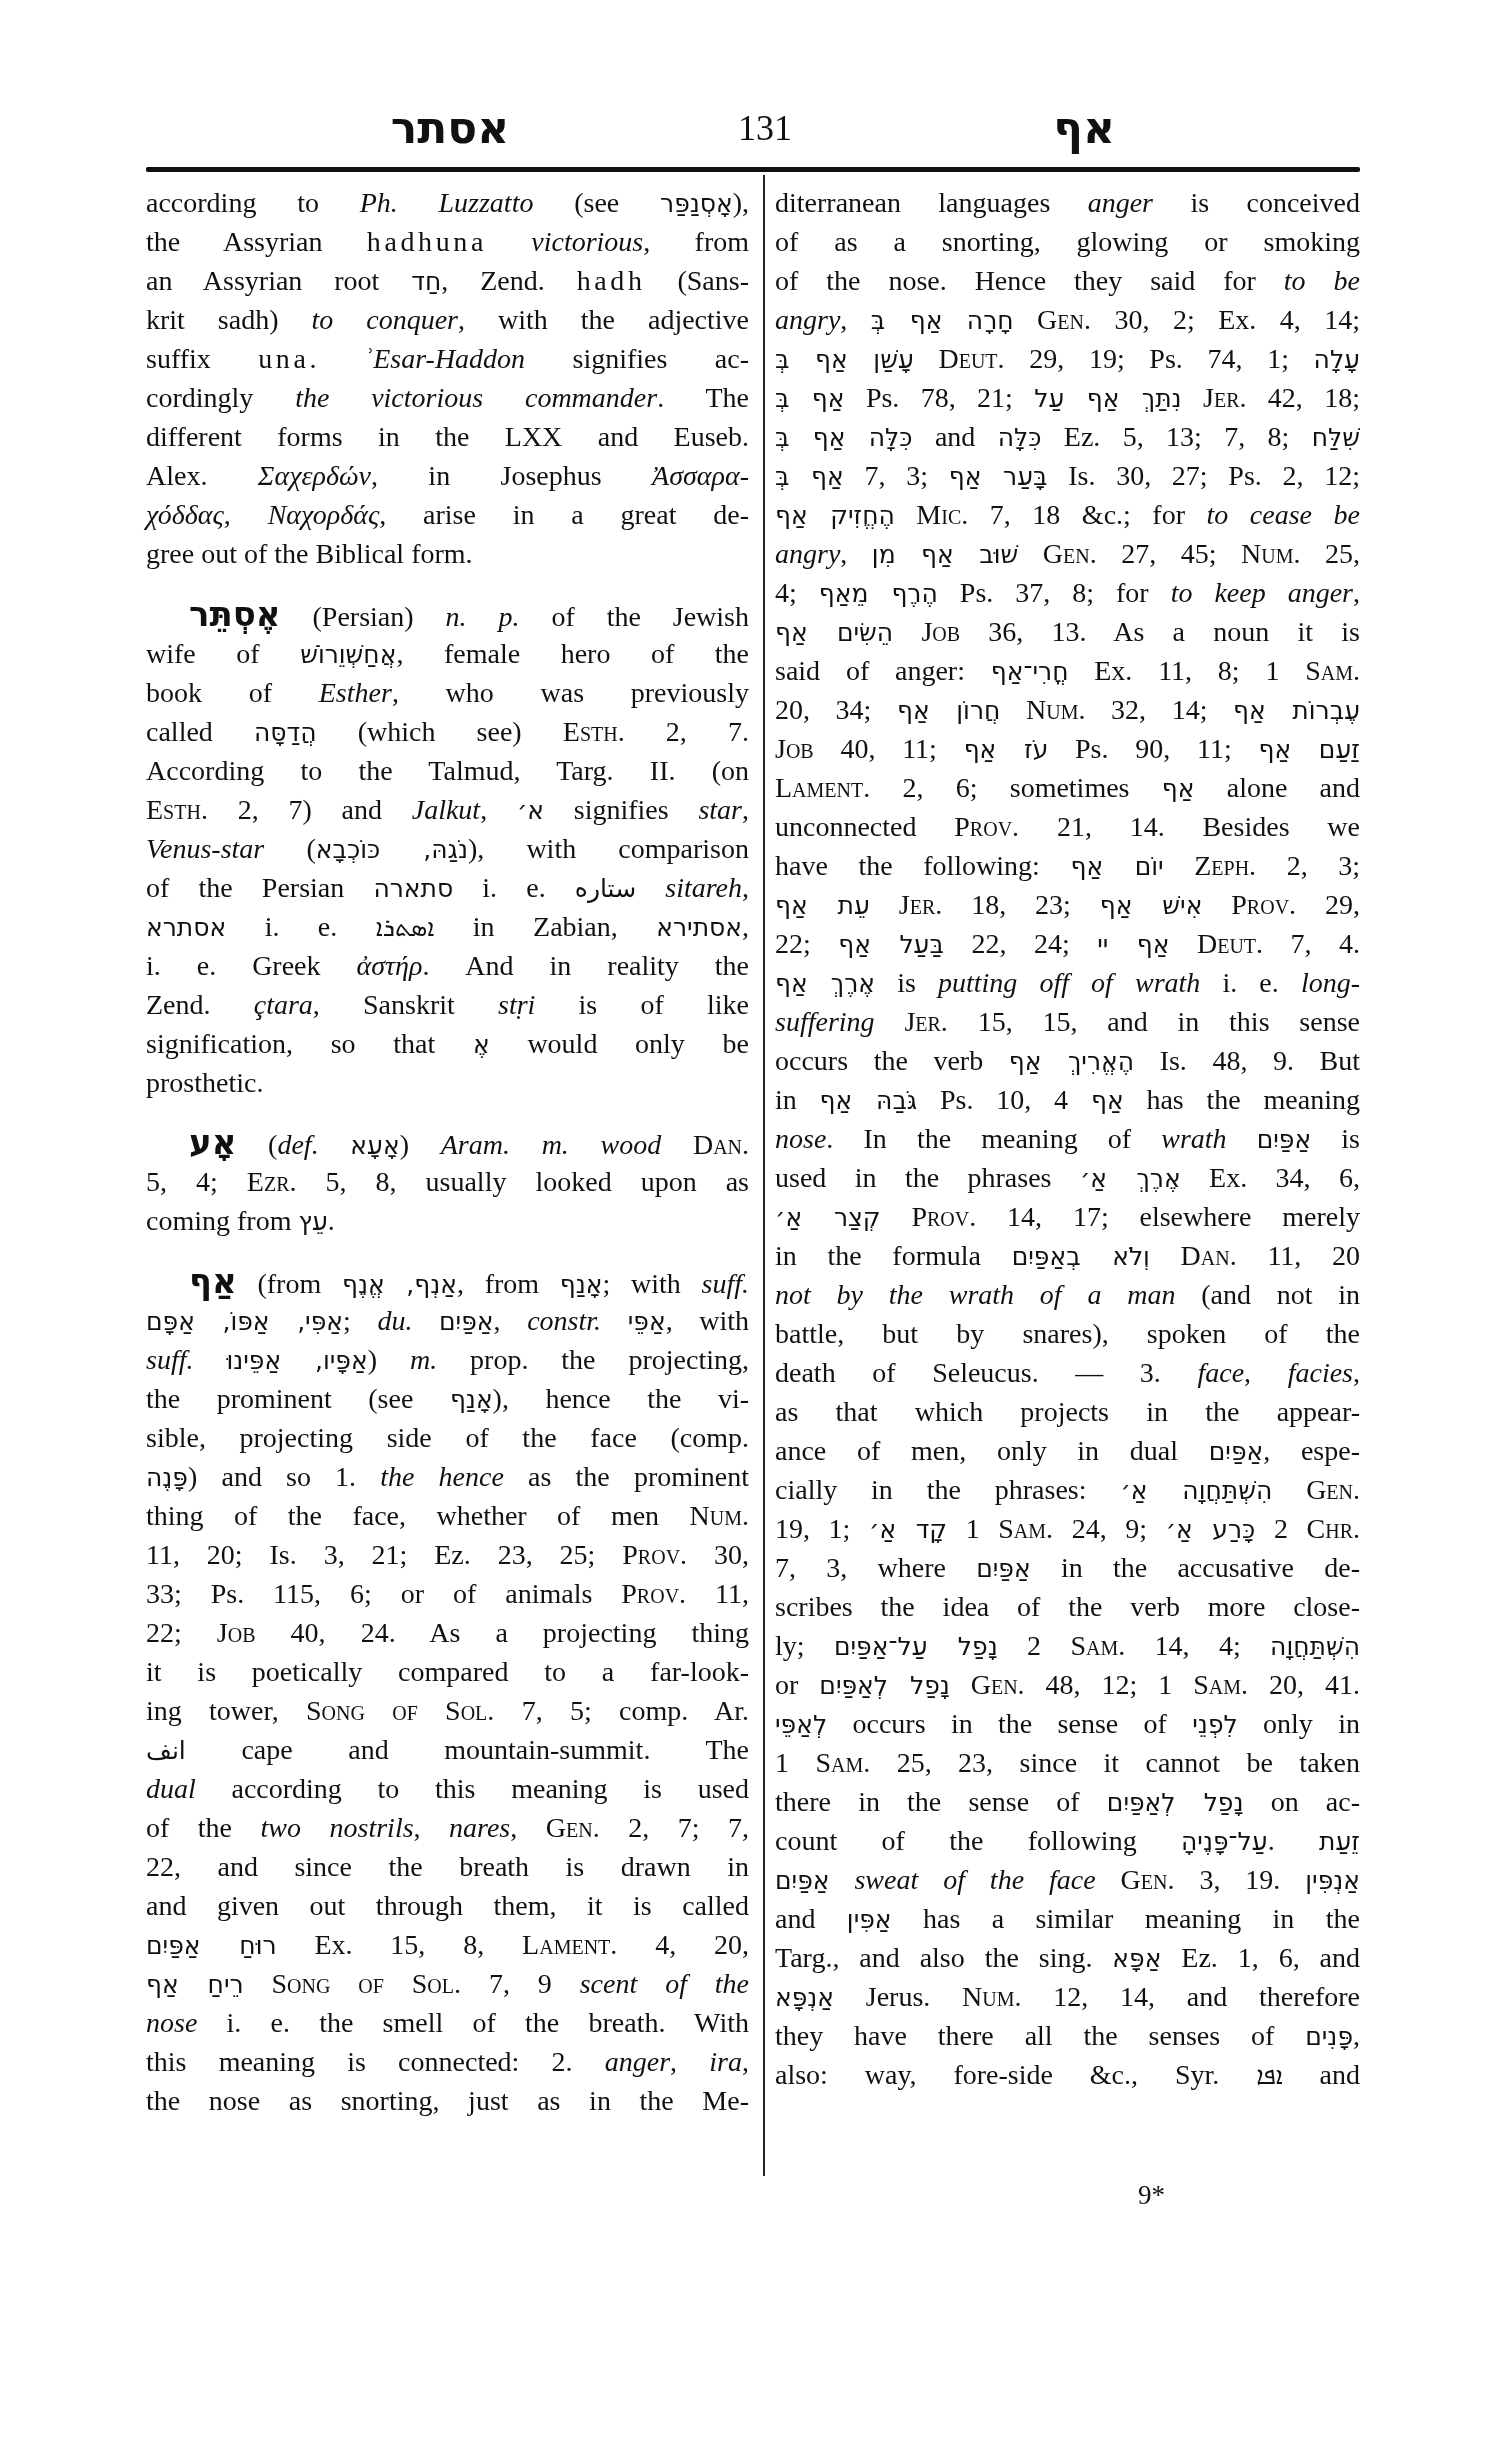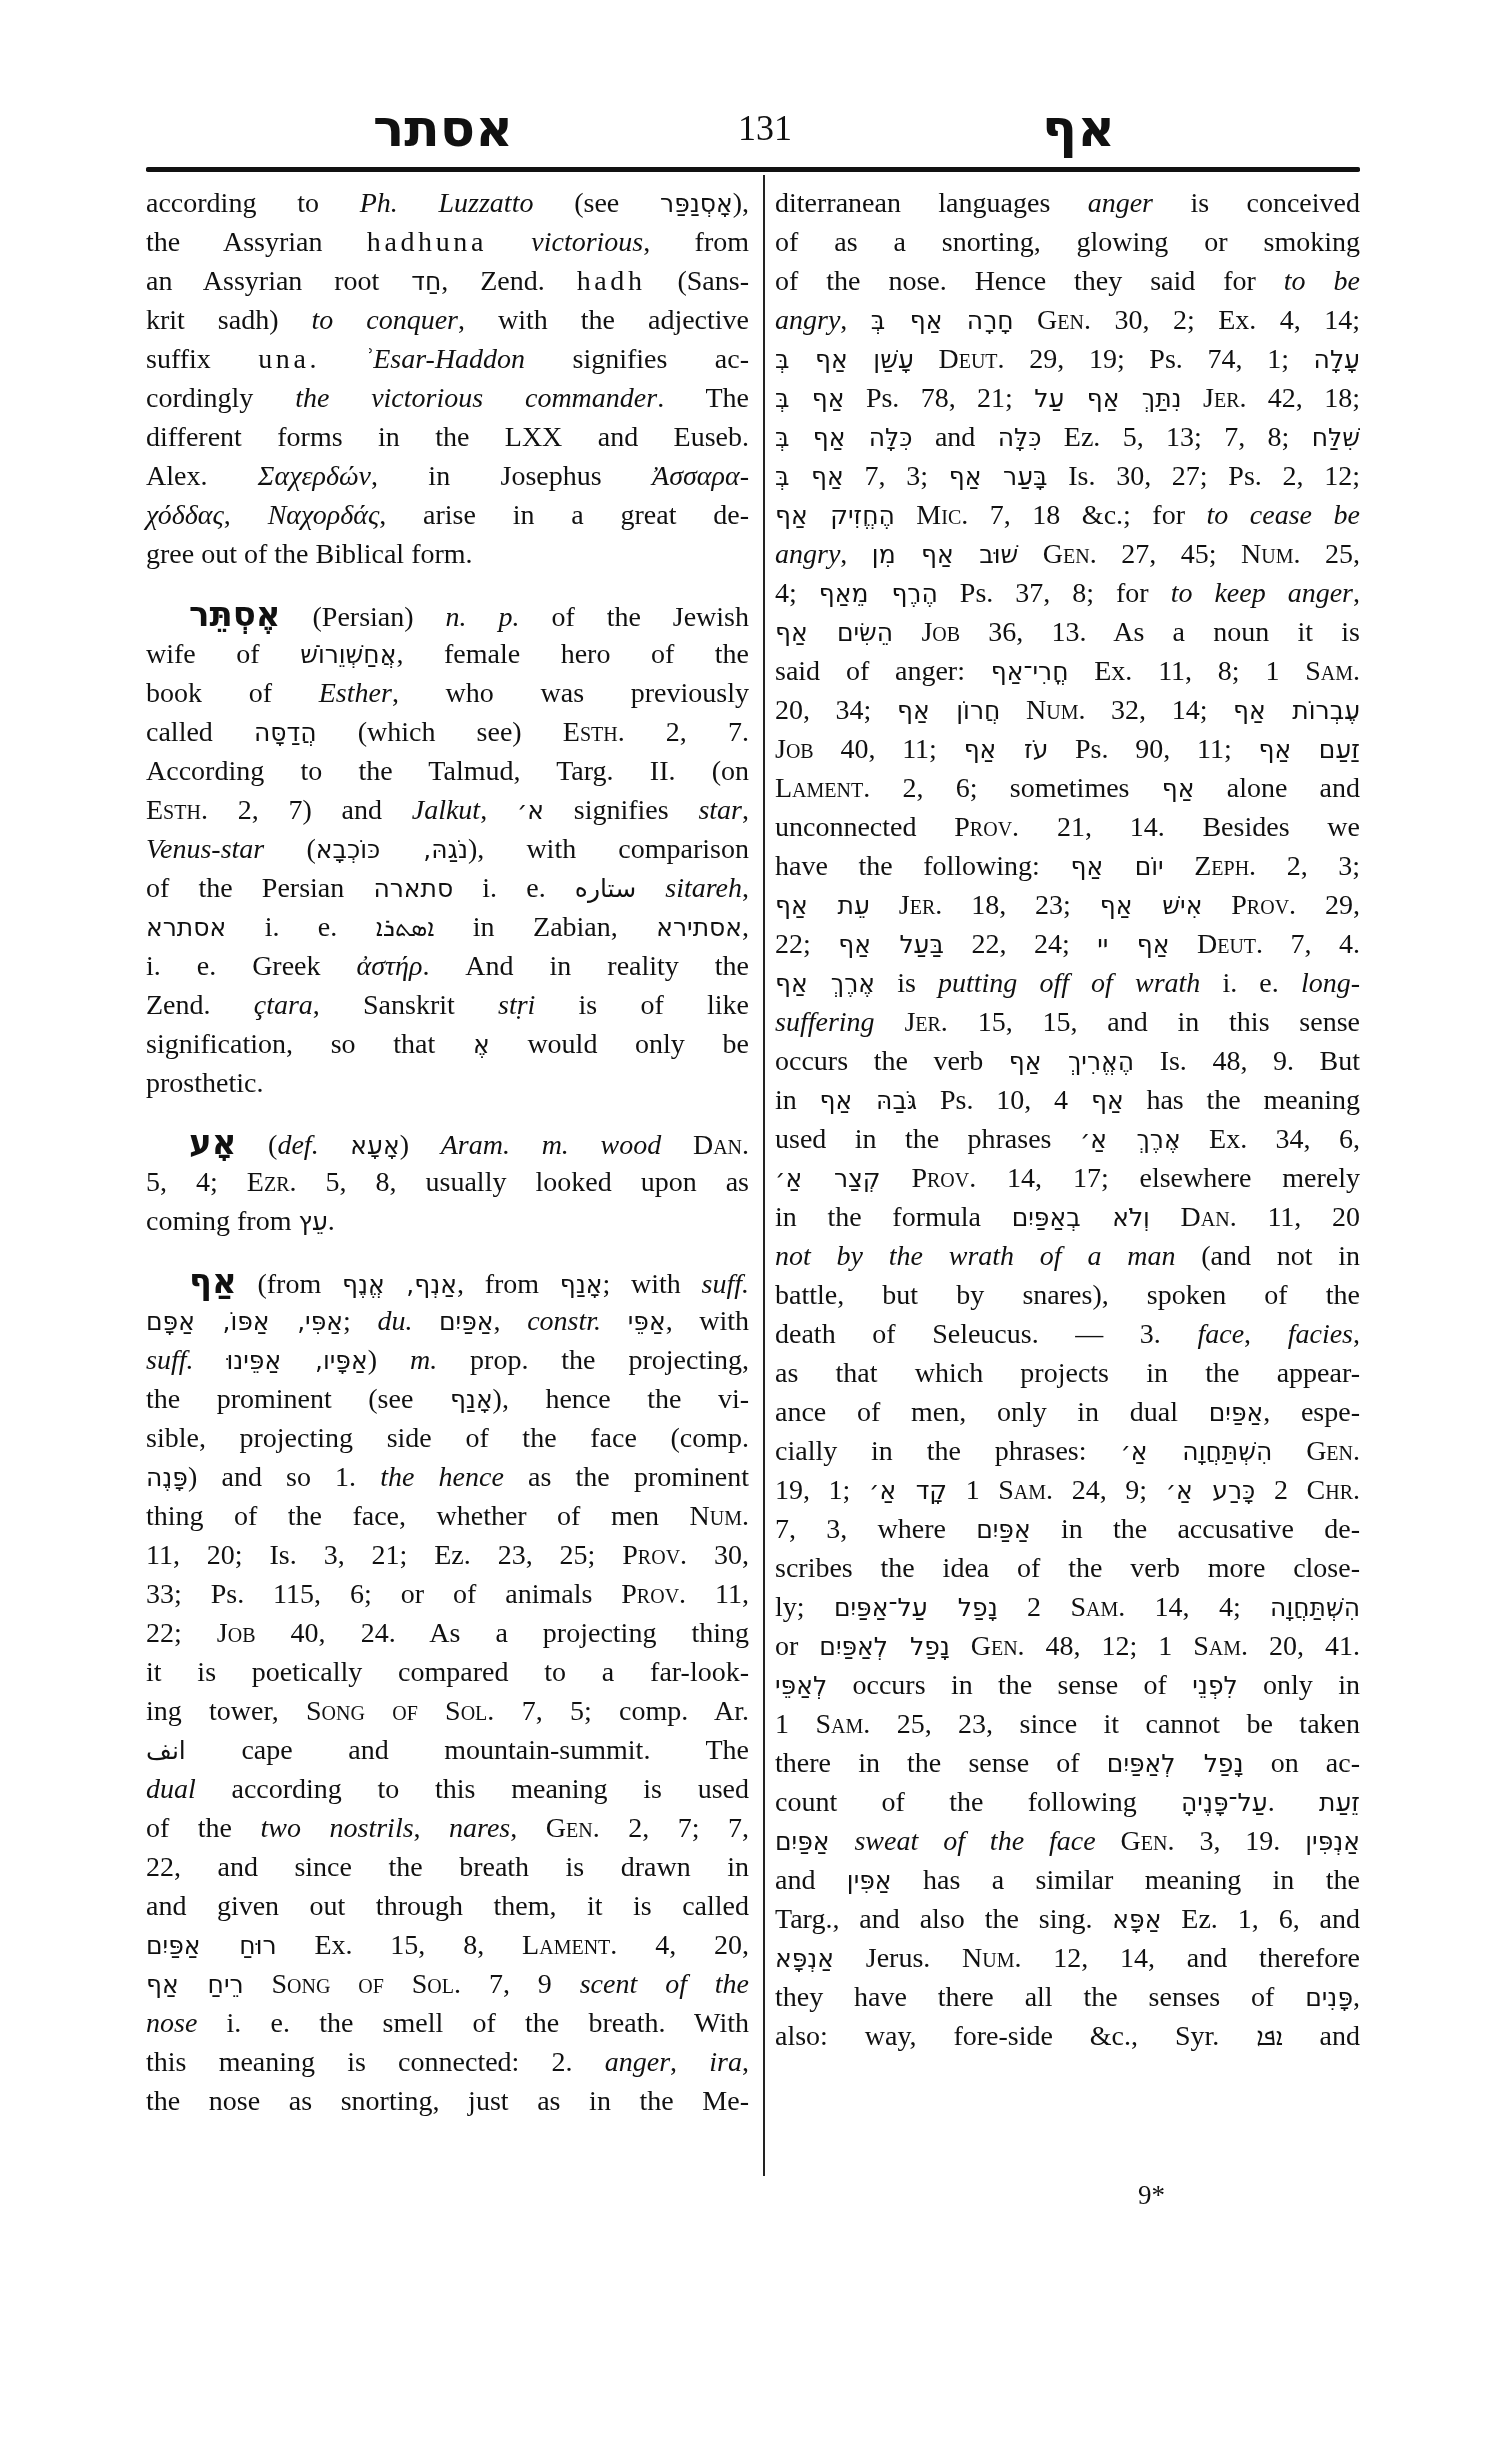--- a/index.html
+++ b/index.html
@@ -1,19 +1,19 @@
 <!DOCTYPE html>
 <html style="font-size:14.4px"><head>
 <meta charset="utf-8">
 <style>
   html, body { margin:0; padding:0; background:#ffffff; }
   body { width:1512px; height:2450px; position:relative; overflow:hidden;
          font-family:"DejaVu Serif","Liberation Serif",serif; color:#111; }
   .page { position:absolute; left:0; top:0; width:1512px; height:2450px; background:#fff; }
-  .hdr { position:absolute; top:101px; height:54px; font-size:52px; line-height:54px; }
+  .hdr { position:absolute; top:101px; height:54px; font-size:44px; line-height:54px; }
   .hdr-left { left:387px; width:126px; text-align:center; font-weight:bold; direction:rtl; font-family:"DejaVu Sans","Liberation Sans",sans-serif; }
   .hdr-num { left:711px; width:81px; text-align:right; font-family:"Liberation Serif",serif; font-size:36px; }
   .hdr-right { left:1025px; width:90px; text-align:right; font-weight:bold; direction:rtl; font-family:"DejaVu Sans","Liberation Sans",sans-serif; }
   .rule { position:absolute; left:146px; top:167px; width:1214px; height:4.5px; background:#111; border-radius:1.8px; }
   .divider { position:absolute; left:763px; top:175px; width:1.8px; height:2001px; background:#222; }
   .col { position:absolute; top:183px; }
   .col-left { left:146px; width:603px; }
   .col-right { left:775px; width:585px; }
   .line { height:39px; line-height:39px; font-size:28px; white-space:nowrap;
           text-align:justify; text-align-last:justify; font-family:"Liberation Serif","DejaVu Serif",serif; }
@@ -108,20 +108,21 @@
       <div class="line"><span class="sc">Job</span><span> 40, 11; </span><span class="he">עֹז אַף</span><span> Ps. 90, 11; </span><span class="he">זַעַם אַף</span></div>
       <div class="line"><span class="sc">Lament.</span><span> 2, 6; sometimes </span><span class="he">אַף</span><span> alone and</span></div>
       <div class="line"><span>unconnected </span><span class="sc">Prov.</span><span> 21, 14. Besides we</span></div>
       <div class="line"><span>have the following: </span><span class="he">יוֹם אַף</span><span> </span><span class="sc">Zeph.</span><span> 2, 3;</span></div>
       <div class="line"><span class="he">עֵת אַף</span><span> </span><span class="sc">Jer.</span><span> 18, 23; </span><span class="he">אִישׁ אַף</span><span> </span><span class="sc">Prov.</span><span> 29,</span></div>
       <div class="line"><span>22; </span><span class="he">בַּעַל אַף</span><span> 22, 24; </span><span class="he">אַף יי</span><span> </span><span class="sc">Deut.</span><span> 7, 4.</span></div>
       <div class="line"><span class="he">אֶרֶךְ אַף</span><span> is </span><span class="it">putting off of wrath</span><span> i. e. </span><span class="it">long-</span></div>
       <div class="line"><span class="it">suffering</span><span> </span><span class="sc">Jer.</span><span> 15, 15, and in this sense</span></div>
       <div class="line"><span>occurs the verb </span><span class="he">הֶאֱרִיךְ אַף</span><span> Is. 48, 9. But</span></div>
       <div class="line"><span>in </span><span class="he">גֹּבַהּ אַף</span><span> Ps. 10, 4 </span><span class="he">אַף</span><span> has the meaning</span></div>
+      <div class="line"><span class="it">nose</span><span>. In the meaning of </span><span class="it">wrath</span><span> </span><span class="he">אַפַּיִם</span><span> is</span></div>
       <div class="line"><span>used in the phrases </span><span class="he">אֶרֶךְ אַ׳</span><span> Ex. 34, 6,</span></div>
       <div class="line"><span class="he">קְצַר אַ׳</span><span> </span><span class="sc">Prov.</span><span> 14, 17; elsewhere merely</span></div>
       <div class="line"><span>in the formula </span><span class="he">וְלֹא בְאַפַּיִם</span><span> </span><span class="sc">Dan.</span><span> 11, 20</span></div>
       <div class="line"><span class="it">not by the wrath of a man</span><span> (and not in</span></div>
       <div class="line"><span>battle, but by snares), spoken of the</span></div>
       <div class="line"><span>death of Seleucus. — 3. </span><span class="it">face</span><span>, </span><span class="it">facies</span><span>,</span></div>
       <div class="line"><span>as that which projects in the appear-</span></div>
       <div class="line"><span>ance of men, only in dual </span><span class="he">אַפַּיִם</span><span>, espe-</span></div>
       <div class="line"><span>cially in the phrases: </span><span class="he">הִשְׁתַּחֲוָה אַ׳</span><span> </span><span class="sc">Gen.</span></div>
       <div class="line"><span>19, 1; </span><span class="he">קָד אַ׳</span><span> 1 </span><span class="sc">Sam.</span><span> 24, 9; </span><span class="he">כָּרַע אַ׳</span><span> 2 </span><span class="sc">Chr.</span></div>

